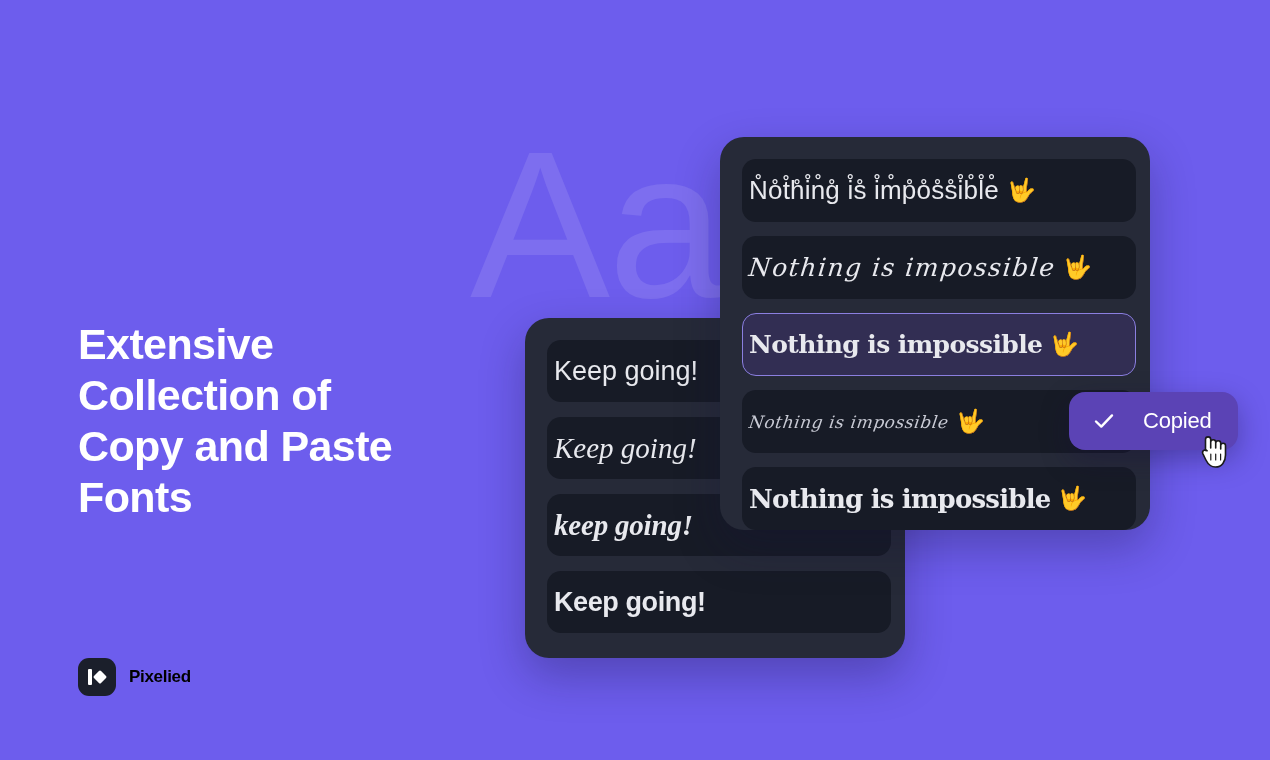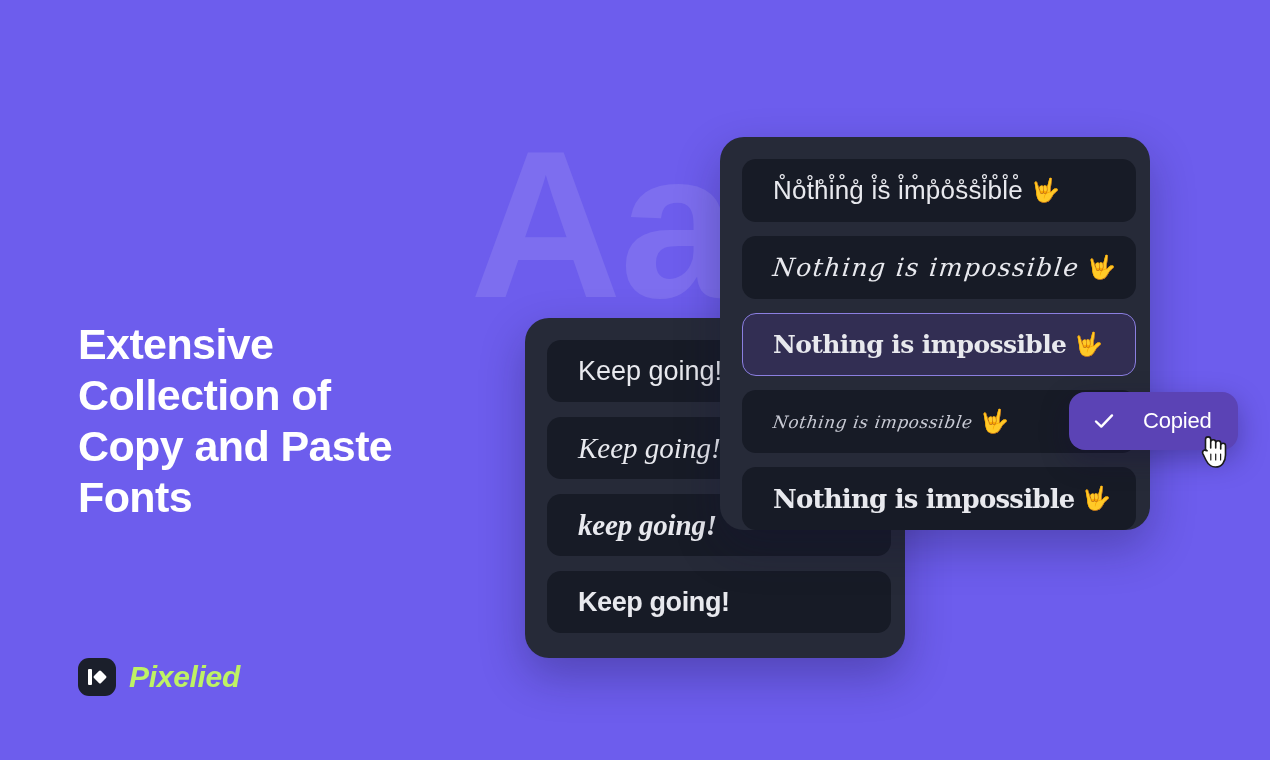--- a/index.html
+++ b/index.html
@@ -21,21 +21,21 @@
     height: 760px;
     background: #6d5ded;
     overflow: hidden;
   }
 
   
   .watermark {
     position: absolute;
     color: rgba(255,255,255,0.11);
     font-family: "Liberation Sans", sans-serif;
-    font-weight: 700;
+    font-weight: 400;
     line-height: 1;
     user-select: none;
     letter-spacing: -2px;
   }
   #wm-aa {
     left: 470px;
     top: 120px;
     font-size: 210px;
   }
   #wm-tt {
@@ -89,25 +89,24 @@
     position: absolute;
     left: 17px;
     top: 14px;
     width: 10px;
     height: 10px;
     background: #ffffff;
     transform: rotate(45deg);
     border-radius: 1.5px;
   }
   #brand-name {
-    color: #bef264;
-    font-size: 30px;
+    color: #000000;
+    font-size: 17px;
     font-weight: 700;
     letter-spacing: -0.3px;
-    font-style: italic;
   }
 
   
   .card {
     position: absolute;
     background: #262a38;
     border-radius: 24px;
     box-shadow: 0 18px 45px rgba(20,16,55,0.30);
   }
   #card-back {
@@ -129,21 +128,21 @@
     overflow: hidden;
   }
 
   .row {
     background: #171b26;
     border-radius: 14px;
     height: 63px;
     margin-bottom: 14px;
     display: flex;
     align-items: center;
-    padding: 0 30px;
+    padding: 0 6px;
     box-sizing: border-box;
     color: #e8e9ee;
     white-space: nowrap;
     overflow: hidden;
     border: 1px solid transparent;
   }
   #card-back .row { width: 344px; height: 62px; margin-bottom: 15px; }
   #card-front .row { width: 394px; height: 63px; margin-bottom: 14px; }
   .row:last-child { margin-bottom: 0; }
 

